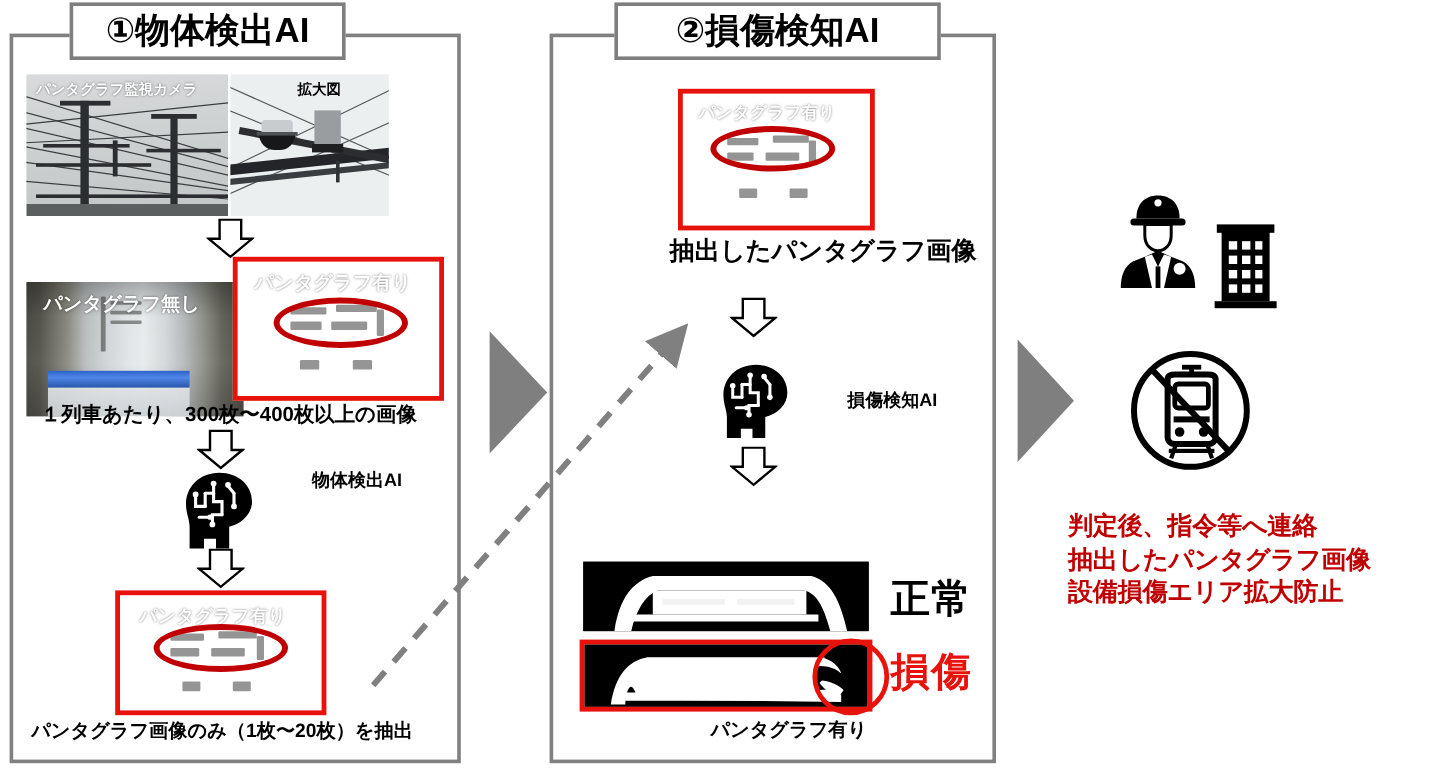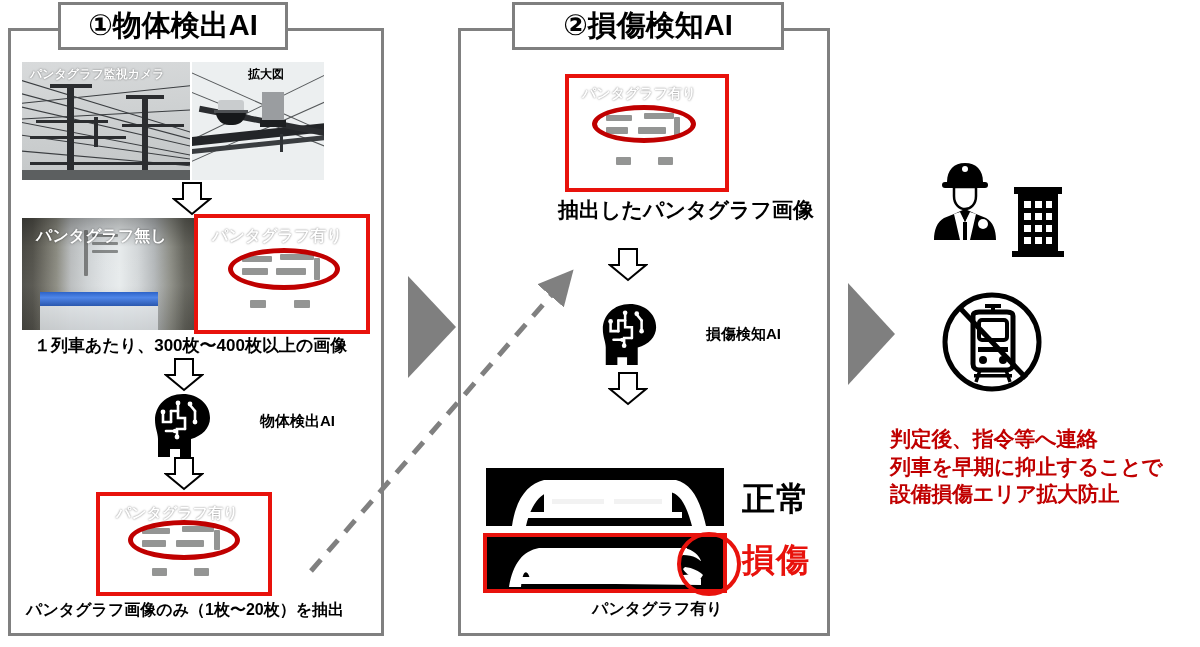--- a/index.html
+++ b/index.html
@@ -174,21 +174,21 @@
     <div class="pole" style="left:24px; top:50px; width:30px; height:13px; background:#16181a; border-radius:0 0 14px 14px;"></div>
     <div class="pole" style="left:22px; top:48px; width:34px; height:3px;  background:#4e5154;"></div>
     <div class="pole" style="left:88px; top:72px; width:3px; height:18px; background:#303336;"></div>
     <span class="jlabel" style="left:56px; top:6px; font-size:12px;">拡大図</span>
   </div>
 
   <svg class="blockarrow" style="left:172px; top:182px; width:40px; height:34px;" viewBox="0 0 40 34">
     <polygon points="11,1 29,1 29,17 38,17 20,32 2,17 11,17" fill="#ffffff" stroke="#000000" stroke-width="2"></polygon>
   </svg>
 
-  <div class="photo photo-panto" style="left:22px; top:218px; width:181px; height:112px;">
+  <div class="photo photo-panto" style="left:22px; top:235px; width:181px; height:112px;">
     <div class="panto-detail" style="left:62px; top:12px; width:4px; height:46px; background:rgba(40,40,38,.5);"></div>
     <div class="panto-detail" style="left:70px; top:16px; width:26px; height:3px;"></div>
     <div class="panto-detail" style="left:70px; top:24px; width:26px; height:3px;"></div>
     <div class="panto-detail" style="left:70px; top:32px; width:26px; height:3px;"></div>
     <div class="blue-band" style="left:18px; top:74px; width:118px; height:14px;"></div>
     <div class="bin-white" style="left:18px; top:86px; width:118px; height:26px; background:rgba(235,240,243,.92);"></div>
     <span class="panto-caption" style="left:14px; top:8px; font-size:16px;">パンタグラフ無し</span>
   </div>
 
   <div class="red-frame" style="left:194px; top:214px; width:176px; height:120px;"></div>
@@ -225,21 +225,21 @@
     </g>
     <g fill="#ffffff">
       <circle cx="13" cy="21" r="2.4"></circle>
       <circle cx="28" cy="12" r="2.4"></circle>
       <circle cx="40" cy="13" r="2.4"></circle>
       <circle cx="45" cy="31" r="2.4"></circle>
       <circle cx="27" cy="46" r="2.4"></circle>
       <circle cx="25" cy="40" r="2.2"></circle>
     </g>
   </svg>
-  <span class="jlabel" style="left:228px; top:412px; font-size:15px;padding-left:32px;">物体検出AI</span>
+  <span class="jlabel" style="left:228px; top:392px; font-size:15px;padding-left:32px;">物体検出AI</span>
 
   <svg class="blockarrow" style="left:164px; top:457px; width:40px; height:34px;" viewBox="0 0 40 34">
     <polygon points="11,1 29,1 29,17 38,17 20,32 2,17 11,17" fill="#ffffff" stroke="#000000" stroke-width="2"></polygon>
   </svg>
 
   <div class="red-frame" style="left:96px; top:492px; width:176px; height:104px;"></div>
   <div class="photo photo-panto" style="left:102px; top:498px; width:164px; height:92px;">
     <div class="panto-detail" style="left:40px; top:30px; width:28px; height:6px;"></div>
     <div class="panto-detail" style="left:80px; top:28px; width:32px; height:6px;"></div>
     <div class="panto-detail" style="left:40px; top:42px; width:24px; height:7px;"></div>
@@ -401,16 +401,16 @@
     <rect x="39" y="30" width="28" height="20" rx="3" fill="none" stroke="#000000" stroke-width="4"></rect>
     <rect x="38" y="57" width="30" height="5" fill="#000000"></rect>
     <circle cx="43" cy="70" r="4" fill="#000000"></circle>
     <circle cx="63" cy="70" r="4" fill="#000000"></circle>
     <rect x="34" y="84" width="38" height="3.5" fill="#000000"></rect>
     <path d="M40 80 L36 92 M66 80 L70 92" stroke="#000000" stroke-width="3.5"></path>
     <line x1="20" y1="18" x2="86" y2="88" stroke="#000000" stroke-width="5"></line>
   </svg>
 
   <div id="conclusion-text">判定後、指令等へ連絡
-列車を早期に抑止することで
+抽出したパンタグラフ画像
 設備損傷エリア拡大防止</div>
 
 </div>
 
 </body></html>

